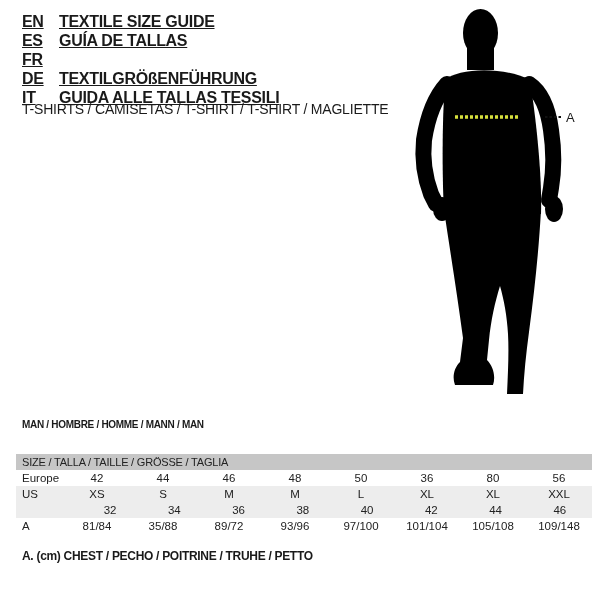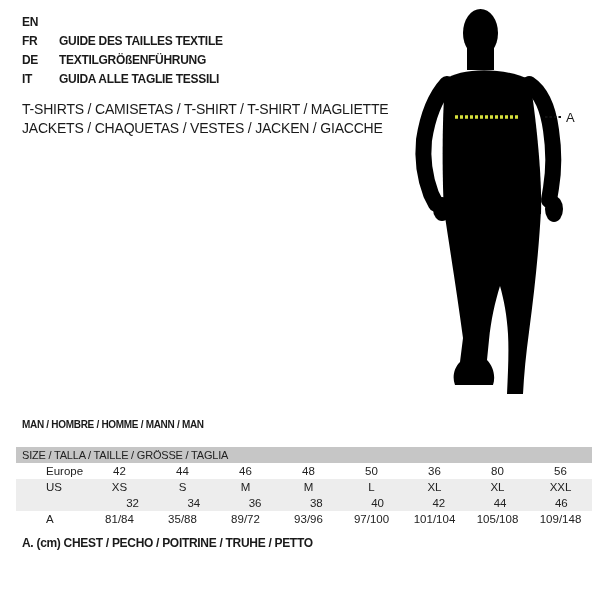--- a/index.html
+++ b/index.html
@@ -9,74 +9,77 @@
     background:#ffffff;
     color:#1a1a1a;
     font-family:"Liberation Sans", sans-serif;
     overflow:hidden;
   }
   .canvas { position:absolute; inset:0; }
 
   
   .lang-list { position:absolute; left:22px; top:12px; }
   .lang-row { display:flex; height:19px; align-items:center;
-              font-weight:bold; font-size:12px; letter-spacing:-0.3px; }
+              font-weight:bold; font-size:16px; letter-spacing:-0.3px;text-decoration:underline; }
   .lang-code { width:37px; }
 
   
   .categories { position:absolute; left:22px; top:100px;
                 font-weight:normal; font-size:14px; line-height:19px;
                 letter-spacing:-0.2px; }
 
   
   .figure-wrap { position:absolute; left:408px; top:2px; width:186px; height:398px; }
 
   
   .section-title { position:absolute; left:22px; top:419px;
                    font-weight:bold; font-size:10px; letter-spacing:-0.3px; }
 
   
   .size-table { position:absolute; left:16px; top:447px; width:576px;
                 font-size:11.5px; color:#222; }
   .t-header { height:16px; line-height:16px; padding-left:6px;
-              font-size:11px; letter-spacing:-0.2px; }
+              font-size:11px; letter-spacing:-0.2px;margin-top:7px; }
   .t-row { display:flex; height:16px; line-height:16px; }
-  .t-label { width:48px; padding-left:6px;margin-left:24px; }
+  .t-label { width:48px; padding-left:6px; }
   .t-cell { flex:1; text-align:center; }
 
   
-  .footnote { position:absolute; left:22px; top:536px;
+  .footnote { position:absolute; left:22px; top:549px;
               font-weight:bold; font-size:12px; letter-spacing:-0.3px; }
 </style>
 </head>
 <body>
 
 <div class="canvas">
 
   <div class="lang-list">
       <div class="lang-row">
         <span class="lang-code">EN</span>
+        <span>TEXTILE SIZE GUIDE</span>
+      </div>
+      <div class="lang-row">
+        <span class="lang-code">ES</span>
+        <span>GUÍA DE TALLAS</span>
       </div>
       <div class="lang-row">
         <span class="lang-code">FR</span>
-        <span>GUIDE DES TAILLES TEXTILE</span>
       </div>
       <div class="lang-row">
         <span class="lang-code">DE</span>
         <span>TEXTILGRÖßENFÜHRUNG</span>
       </div>
       <div class="lang-row">
         <span class="lang-code">IT</span>
-        <span>GUIDA ALLE TAGLIE TESSILI</span>
+        <span>GUIDA ALLE TALLAS TESSILI</span>
       </div>
     </div>
 
   <div class="categories">
     <div>T-SHIRTS / CAMISETAS / T-SHIRT / T-SHIRT / MAGLIETTE</div>
-    <div>JACKETS / CHAQUETAS / VESTES / JACKEN / GIACCHE</div>
   </div>
 
   <div class="figure-wrap">
     <svg width="186" height="398" viewBox="0 0 186 398" xmlns="http://www.w3.org/2000/svg">
       <g fill="#000000">
 
         <ellipse cx="72.5" cy="31" rx="17.5" ry="24"></ellipse>
 
         <rect x="59" y="42" width="27" height="26"></rect>
 

